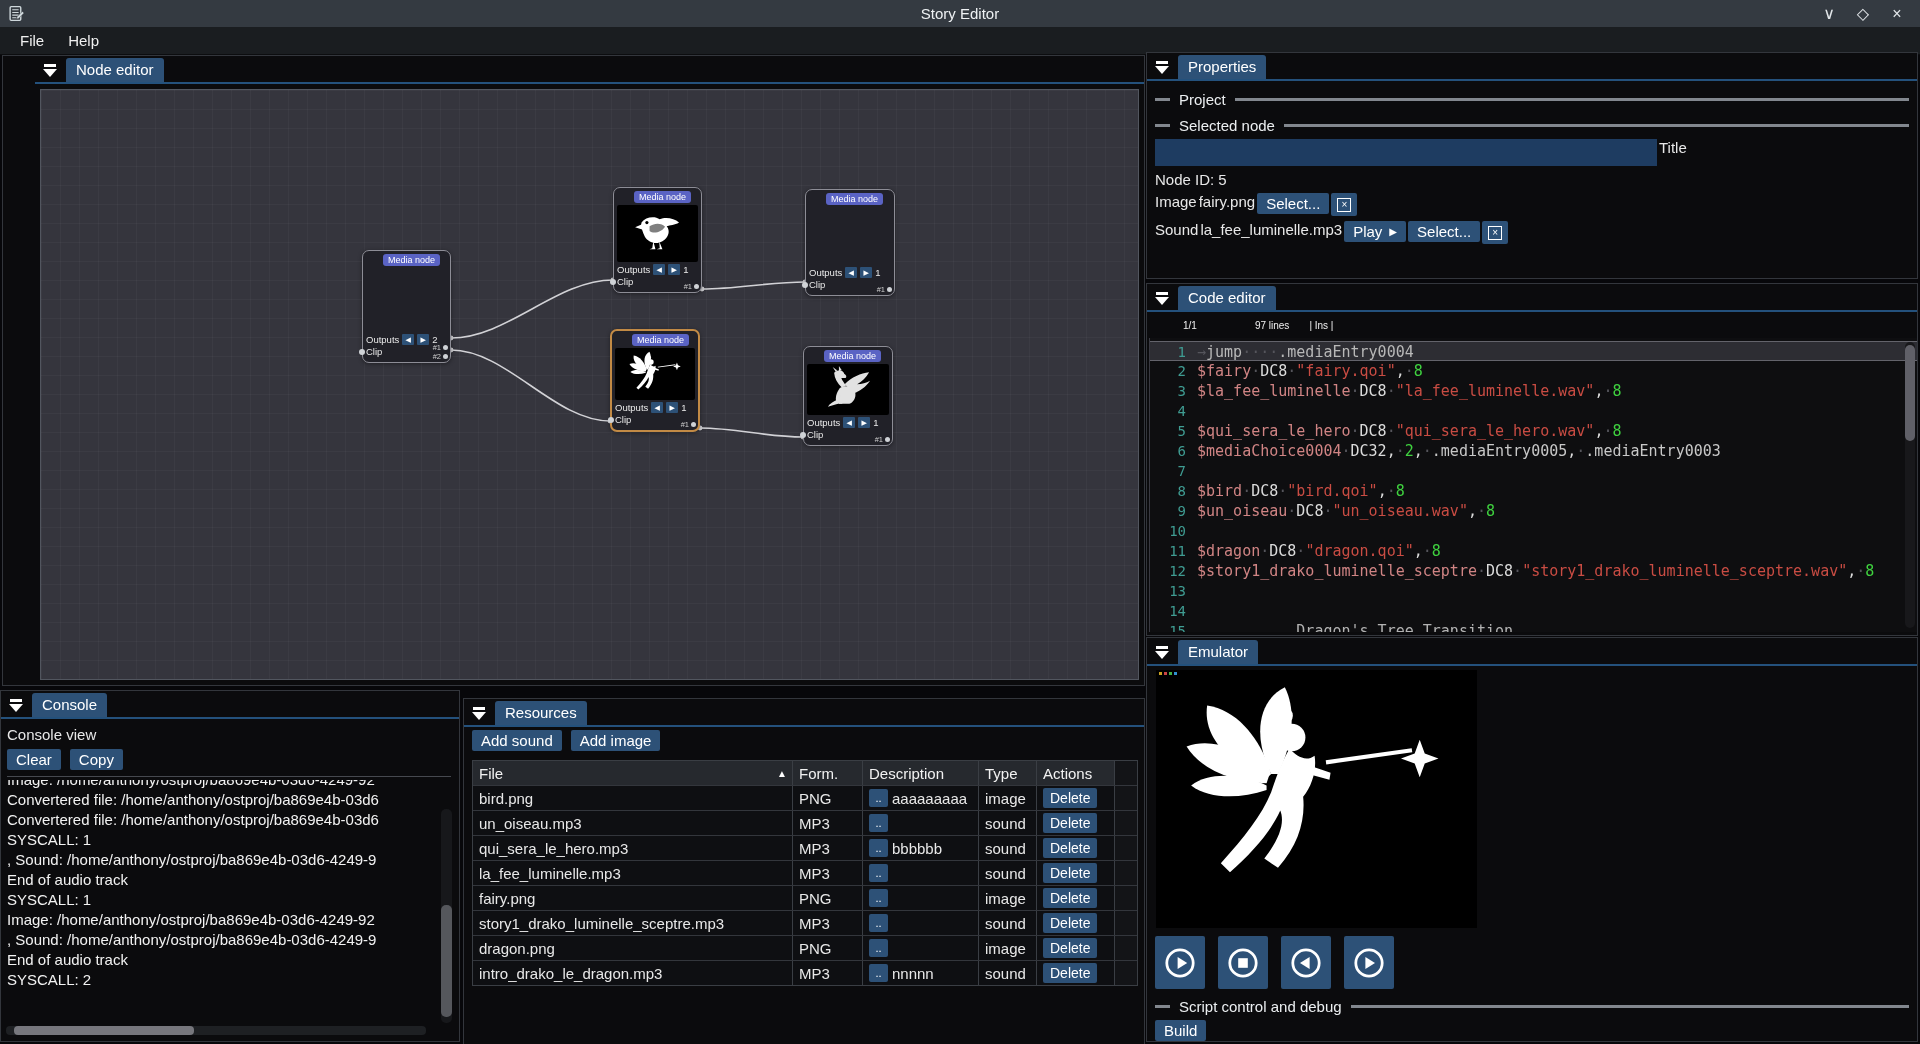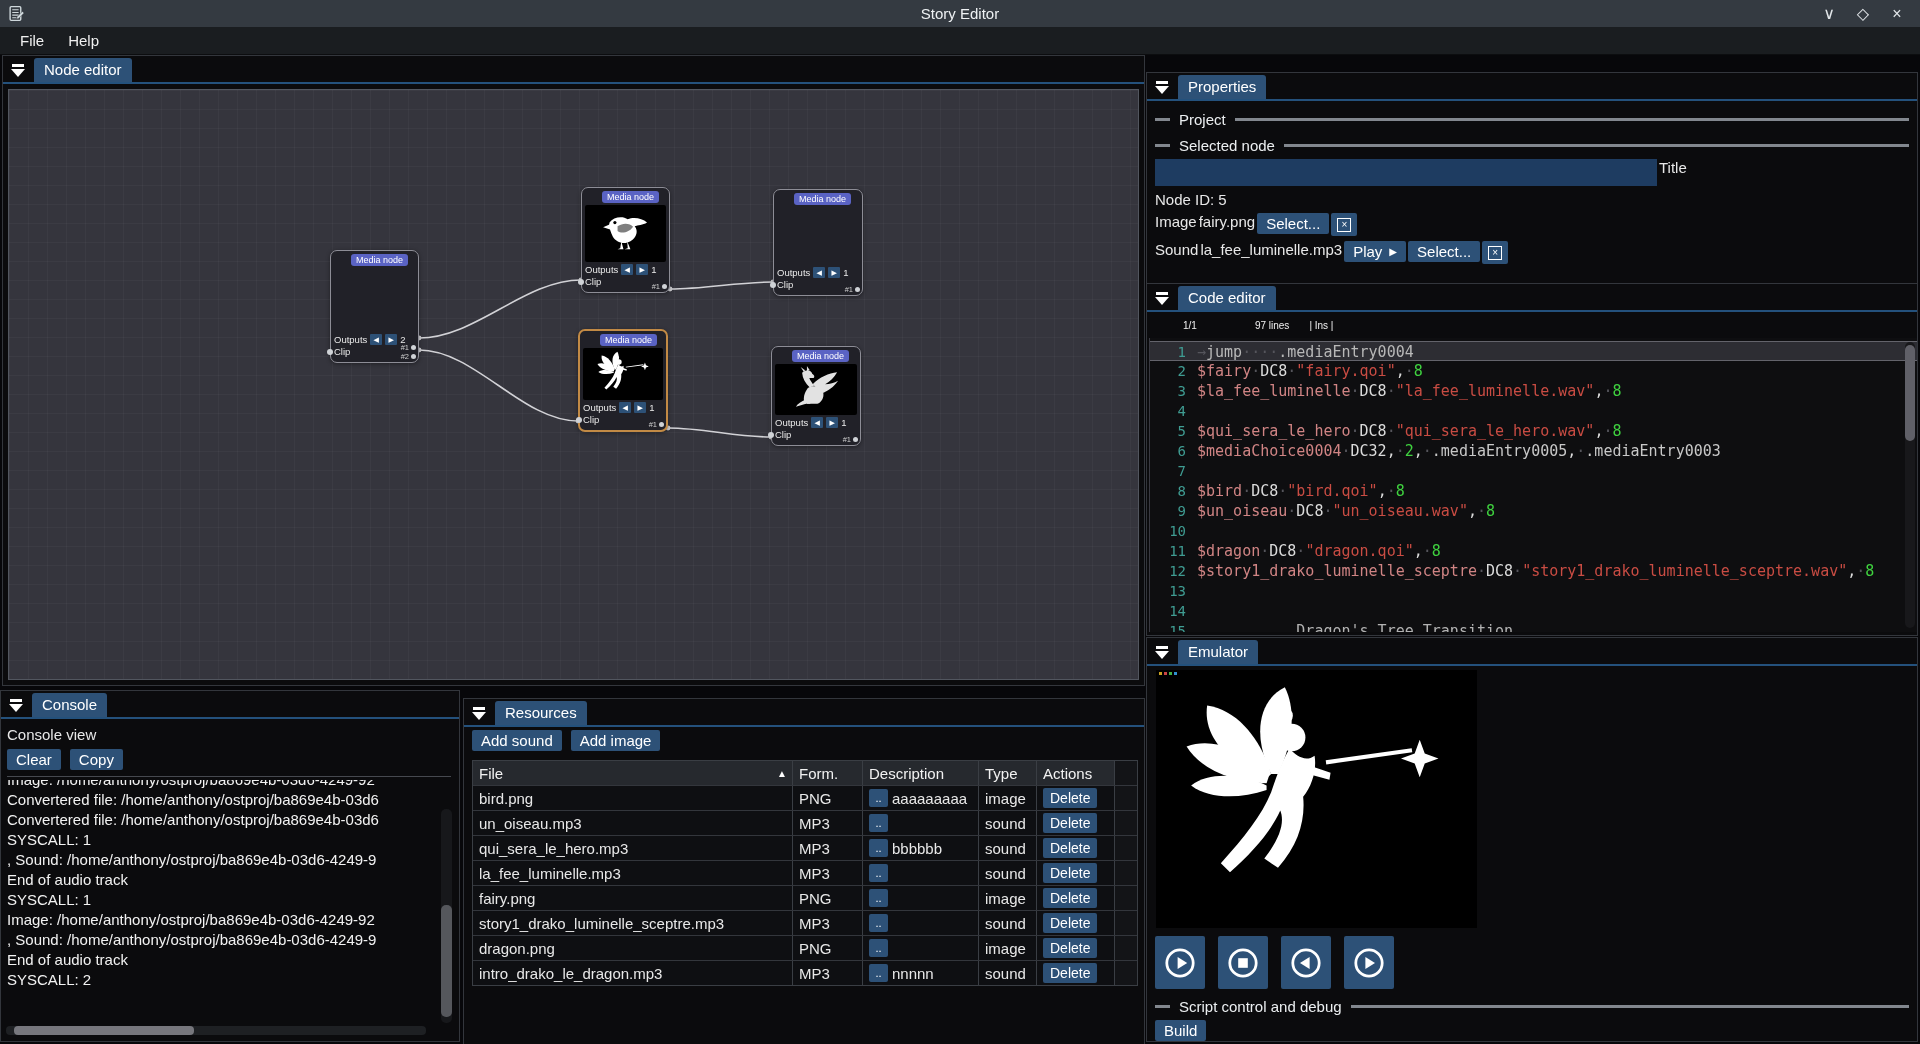--- a/index.html
+++ b/index.html
@@ -24,40 +24,40 @@
   .collapse{width:14px;height:13px;margin:0 9px 5px 2px;position:relative;flex:none;}
   .collapse::before{content:"";position:absolute;top:0;left:1px;width:12px;height:3px;background:#fff;}
   .collapse::after{content:"";position:absolute;top:5px;left:0;width:0;height:0;border-left:7px solid transparent;border-right:7px solid transparent;border-top:8px solid #fff;}
   .tab{background:#2d5177;color:#fff;font-size:15px;padding:3px 10px 4px;border-radius:3px 3px 0 0;}
   .panel-body{flex:1;padding:1px 8px;position:relative;box-sizing:border-box;}
   .btn{display:inline-flex;align-items:center;justify-content:center;background:#2d5177;color:#fff;font-size:15px;padding:2px 9px;border-radius:2px;font-family:inherit;border:none;cursor:default;}
   .sep{display:flex;align-items:center;gap:9px;font-size:15px;color:#eceff1;margin:9px 0 5px;}
   .sep::before{content:"";width:15px;height:3px;background:#82878e;flex:none;}
   .sep::after{content:"";flex:1;height:3px;background:#82878e;}
   
-  #node-editor{left:2px;top:55px;width:1143px;height:631px;}
+  #node-editor{left:2px;top:55px;width:1143px;height:631px;padding-left:32px;}
   .canvas{flex:1;margin:5px;background:#35353d;border:1px solid #52565f;position:relative;overflow:hidden;
     background-image:linear-gradient(rgba(255,255,255,.03) 1px,transparent 1px),linear-gradient(90deg,rgba(255,255,255,.03) 1px,transparent 1px);
     background-size:19px 19px;}
   .edges{position:absolute;left:0;top:0;width:100%;height:100%;}
   .node{position:absolute;background:#212128;border:1.5px solid #8d8d96;border-radius:7px;box-sizing:border-box;display:flex;flex-direction:column;padding:3px;box-shadow:0 1px 4px rgba(0,0,0,.4);}
   .node.selected{border-color:#c28a45;border-width:2px;}
   .node-badge{align-self:flex-start;background:#5a63c4;color:#fff;font-size:9px;padding:1px 5px;border-radius:3px;white-space:nowrap;margin-left:17px;}
   .node-image{flex:1;margin-top:2px;border-radius:2px;display:flex;align-items:center;justify-content:center;overflow:hidden;}
   .node-image.filled{background:#000;}
   .node-image svg{width:94%;height:94%;}
   .node-row{display:flex;align-items:center;gap:3px;font-size:9.5px;color:#e8e8e8;height:14px;flex:none;}
   .node-btn{background:#2d5177;color:#fff;font-size:7px;width:12px;height:11px;line-height:11px;text-align:center;border-radius:1px;flex:none;}
   .node-clip{position:relative;font-size:9.5px;color:#e8e8e8;height:13px;flex:none;}
   .node-clip::before{content:"";position:absolute;left:-7px;top:3px;width:6px;height:6px;border-radius:50%;background:#cfd2d6;}
   .node-pins{position:absolute;right:2px;bottom:1px;display:flex;flex-direction:column;align-items:flex-end;font-size:7.5px;line-height:9px;color:#cfcfcf;}
   .node-pins span{position:relative;padding-right:7px;}
   .node-pins span::after{content:"";position:absolute;right:0;top:2px;width:5px;height:5px;border-radius:50%;background:#cfd2d6;}
   
-  #properties{left:1146px;top:72px;width:772px;height:227px;}
+  #properties{left:1146px;top:52px;width:772px;height:227px;}
   .prop-row{display:flex;align-items:flex-start;gap:2px;margin:5px 0;font-size:15px;}
   .title-input{width:502px;height:27px;background:#1e3c61;border:none;flex:none;color:#fff;font-size:15px;padding:0 6px;box-sizing:border-box;font-family:inherit;}
   .icon-btn{width:26px;height:23px;padding:0;}
   .box-x{display:inline-block;width:12px;height:12px;border:1.5px solid #fff;font-size:10px;line-height:12px;text-align:center;color:#fff;}
   .play-tri{font-size:10px;margin-left:7px;}
   
   #code-editor{left:1146px;top:283px;width:772px;height:353px;}
   .code-status{display:flex;align-items:center;font-size:10px;color:#f0f0f0;height:26px;flex:none;}
   .code-status .pos{margin-left:36px;}
   .code-status .cnt{margin-left:58px;}

